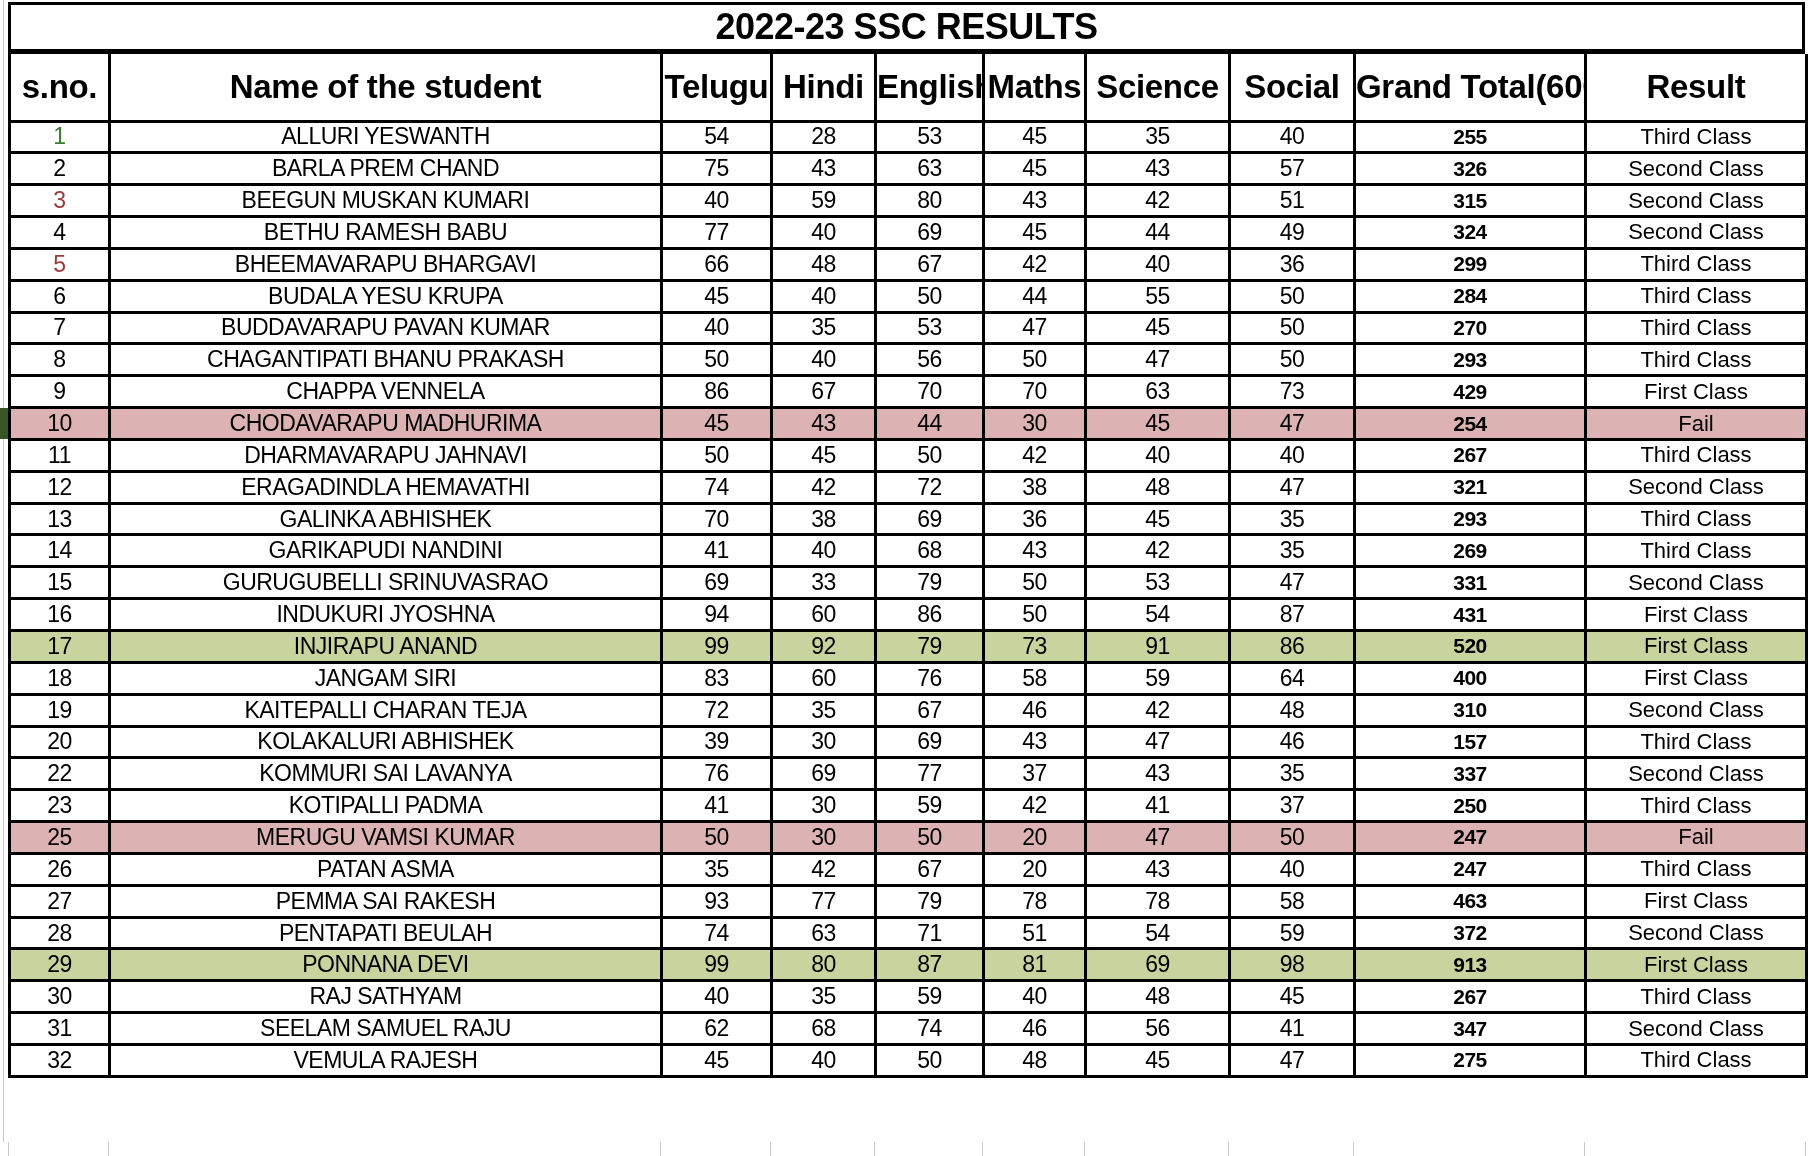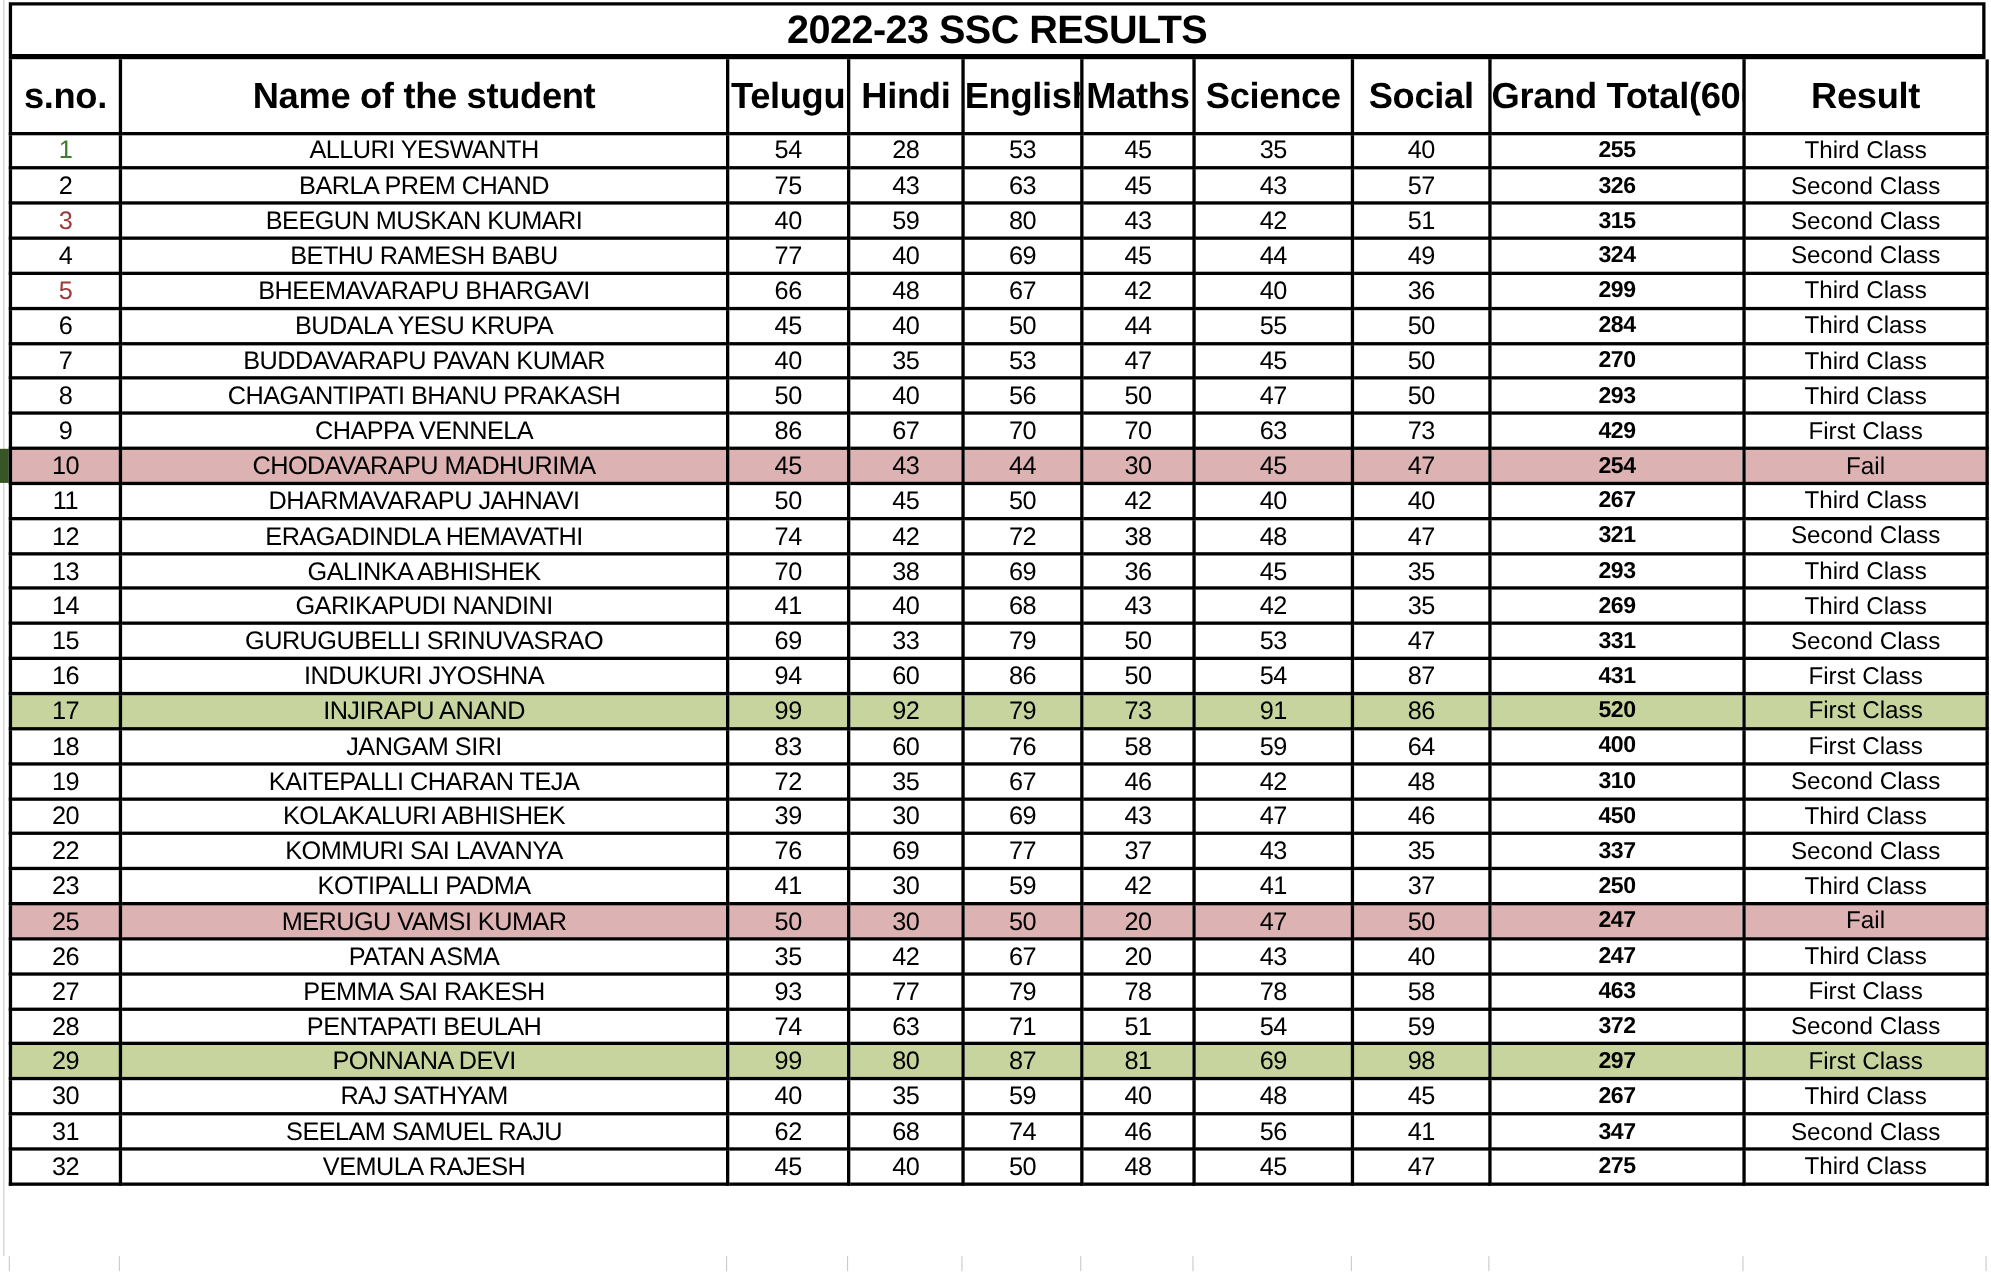--- a/index.html
+++ b/index.html
@@ -348,21 +348,21 @@
           </tr>
           <tr>
             <td class="c-sno">20</td>
             <td class="c-name">KOLAKALURI ABHISHEK</td>
             <td class="c-mark">39</td>
             <td class="c-mark">30</td>
             <td class="c-mark">69</td>
             <td class="c-mark">43</td>
             <td class="c-mark">47</td>
             <td class="c-mark">46</td>
-            <td class="c-total">450</td>
+            <td class="c-total">157</td>
             <td class="c-result">Third Class</td>
           </tr>
           <tr>
             <td class="c-sno">22</td>
             <td class="c-name">KOMMURI SAI LAVANYA</td>
             <td class="c-mark">76</td>
             <td class="c-mark">69</td>
             <td class="c-mark">77</td>
             <td class="c-mark">37</td>
             <td class="c-mark">43</td>
@@ -432,21 +432,21 @@
           </tr>
           <tr class="row-pass">
             <td class="c-sno">29</td>
             <td class="c-name">PONNANA DEVI</td>
             <td class="c-mark">99</td>
             <td class="c-mark">80</td>
             <td class="c-mark">87</td>
             <td class="c-mark">81</td>
             <td class="c-mark">69</td>
             <td class="c-mark">98</td>
-            <td class="c-total">297</td>
+            <td class="c-total">913</td>
             <td class="c-result">First Class</td>
           </tr>
           <tr>
             <td class="c-sno">30</td>
             <td class="c-name">RAJ SATHYAM</td>
             <td class="c-mark">40</td>
             <td class="c-mark">35</td>
             <td class="c-mark">59</td>
             <td class="c-mark">40</td>
             <td class="c-mark">48</td>

